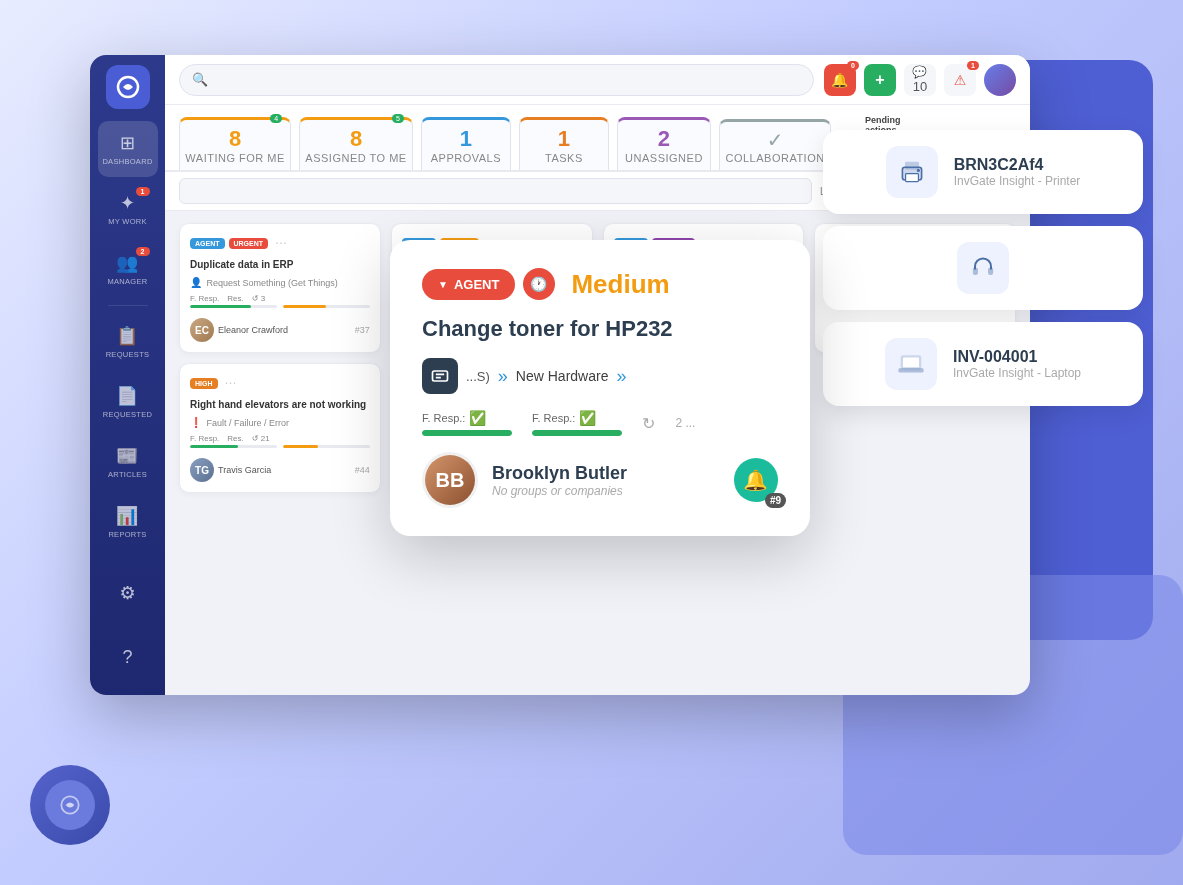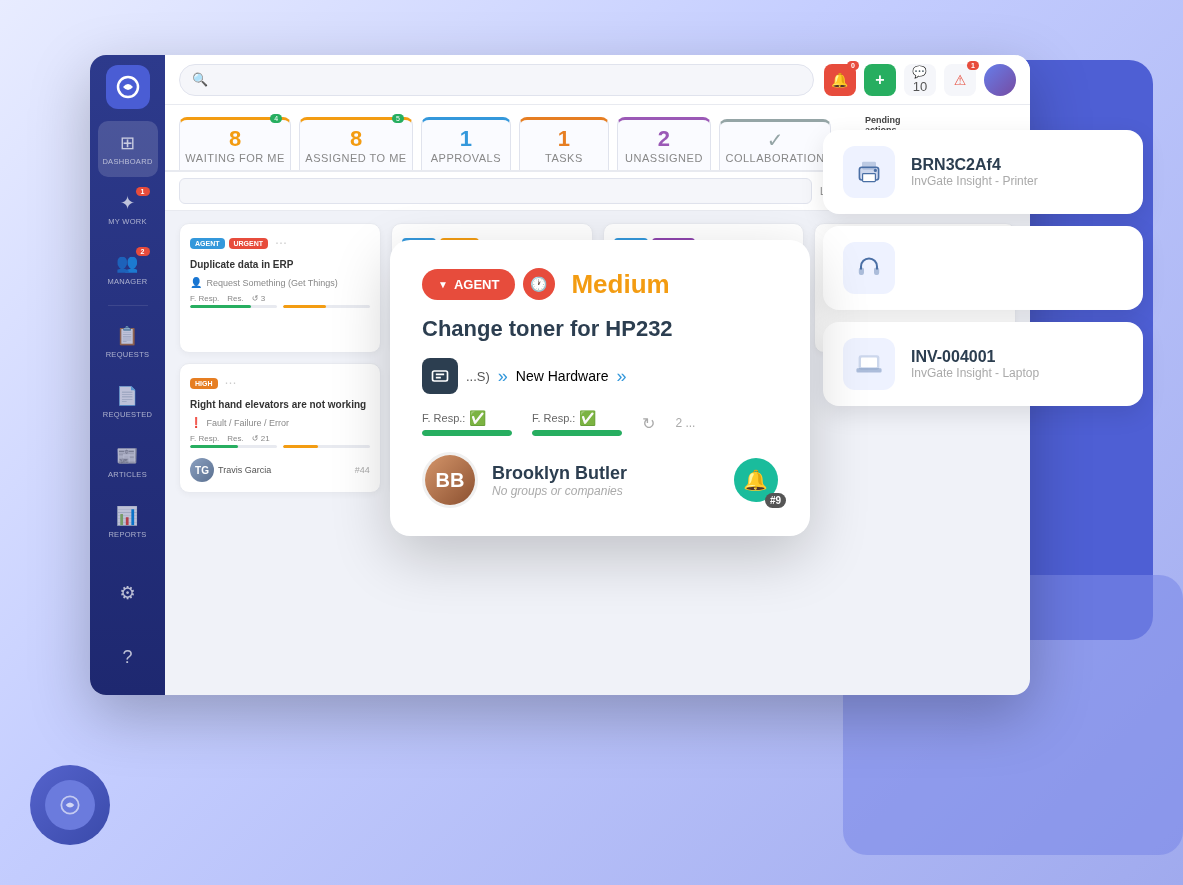--- a/index.html
+++ b/index.html
@@ -404,21 +404,21 @@
       height: 36px;
       background: #2c3e50;
       border-radius: 8px;
       display: flex;
       align-items: center;
       justify-content: center;
       color: white;
       font-size: 16px;
     }
     .breadcrumb-arrow { color: #3498db; font-size: 18px; }
-    .breadcrumb-text { color: #000000; font-size: 14px; font-weight: 500; }
+    .breadcrumb-text { color: #404040; font-size: 14px; font-weight: 500; }
 
     
     .progress-row {
       display: flex;
       align-items: center;
       gap: 20px;
     }
     .progress-item { display: flex; flex-direction: column; gap: 4px; }
     .progress-label { font-size: 11px; color: #666; display: flex; align-items: center; gap: 4px; }
     .progress-check { color: #27ae60; font-size: 14px; }
@@ -481,20 +481,21 @@
     }
     .asset-card {
       background: white;
       border-radius: 16px;
       box-shadow: 0 8px 24px rgba(0,0,0,0.1);
       padding: 16px 20px;
       display: flex;
       align-items: center;
       gap: 16px;
       cursor: pointer;
+      justify-content: center;
     }
     .asset-icon-wrap {
       width: 52px;
       height: 52px;
       background: #eef2ff;
       border-radius: 12px;
       display: flex;
       align-items: center;
       justify-content: center;
       flex-shrink: 0;
@@ -700,20 +701,27 @@
           </div>
           <div style="display:flex;gap:6px;">
             <div class="mini-progress" style="flex:1;">
               <div class="mini-progress-fill green" style="width:70%;"></div>
             </div>
             <div class="mini-progress" style="flex:1;">
               <div class="mini-progress-fill orange" style="width:50%;"></div>
             </div>
           </div>
         </div>
+        <div class="card-footer">
+          <div class="avatar-sm">
+            <div class="avatar-placeholder face-eleanor">EC</div>
+          </div>
+          <span style="font-size:9px;color:#555;">Eleanor Crawford</span>
+          <span class="card-id">#37</span>
+        </div>
       </div>
 
       <div class="request-card">
         <div class="card-header">
           <span class="badge agent">AGENT</span>
           <span class="badge medium">Medium</span>
           <span class="card-icon-btn">⋯</span>
         </div>
         <div class="card-title">Change toner for HP232</div>
         <div class="card-meta">

